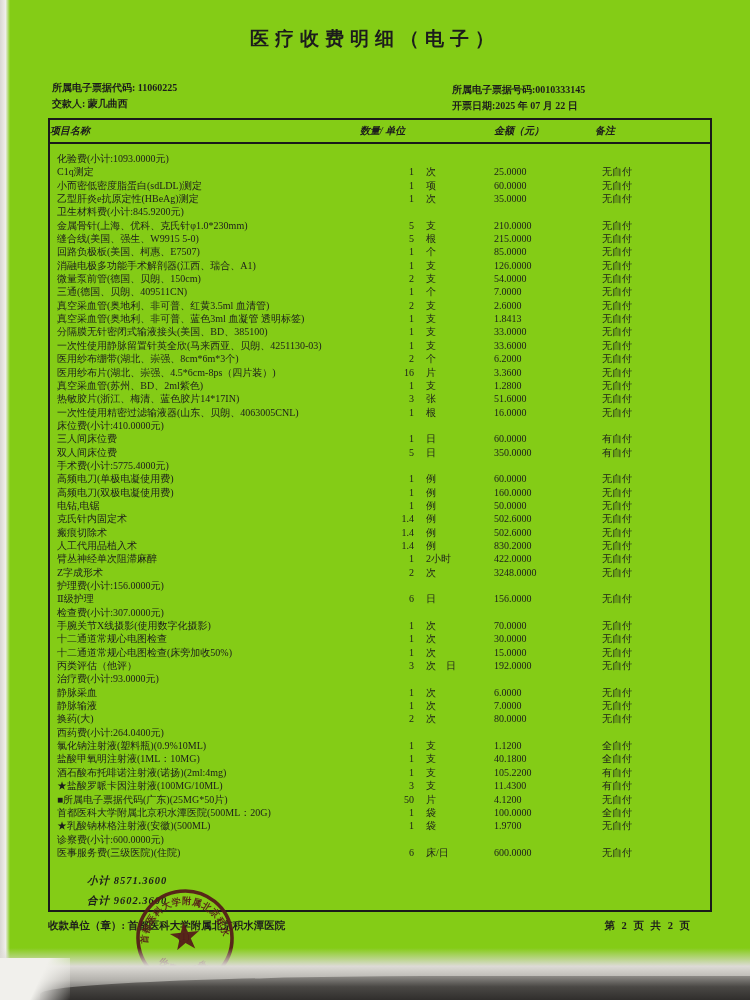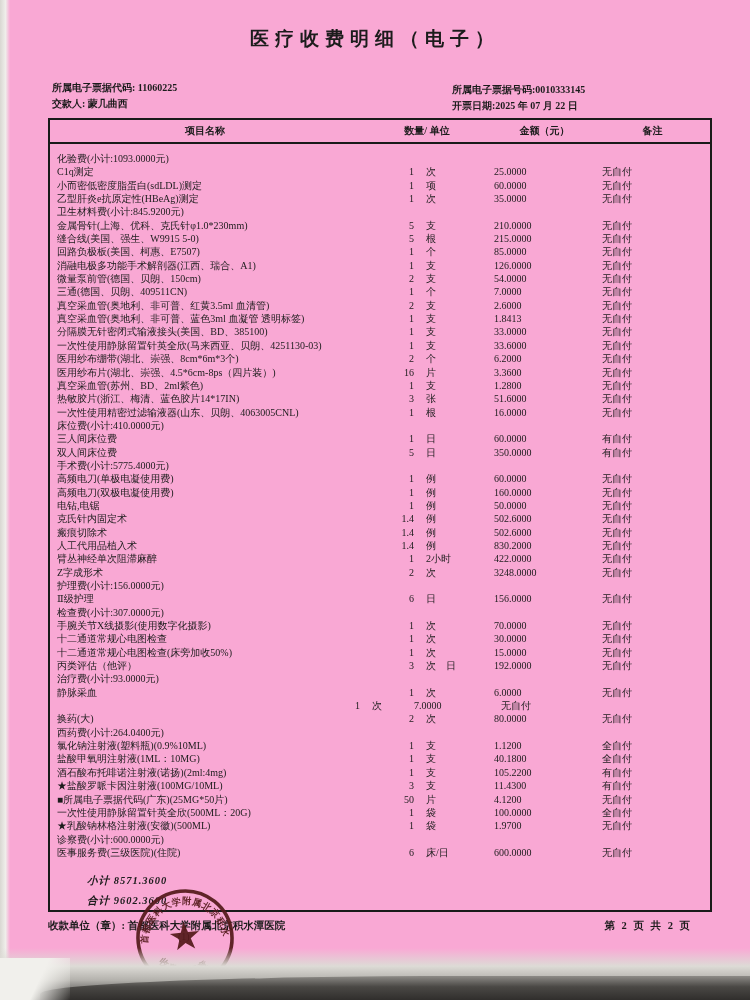--- a/index.html
+++ b/index.html
@@ -3,21 +3,21 @@
 <meta charset="utf-8">
 <style>
   html,body { margin:0; padding:0; }
   body {
     width:750px; height:1000px; position:relative; overflow:hidden;
     background:#f6f5f2;
     font-family:"Liberation Serif","DejaVu Serif",serif;
     color:#1c1c1c;
   }
   .page {
-    position:absolute; inset:0; background:#f9a8d4;
+    position:absolute; inset:0; background:#84cc16;
   }
   .page-left-edge {
     position:absolute; left:0; top:0; bottom:0; width:10px;
     background:linear-gradient(90deg,#d9d7d2 0%, #efeeea 55%, rgba(253,253,251,0) 100%);
   }
   .doc-title {
     position:absolute; top:26px; left:0; width:750px; text-align:center;
     font-size:19px; font-weight:bold; letter-spacing:6px; margin:0;
   }
   .meta { position:absolute; top:80px; left:52px; right:30px; font-size:10px; font-weight:bold; }
@@ -26,21 +26,21 @@
   
   .bill-table {
     position:absolute; left:48px; top:118px; width:664px; height:794px;
     border:2px solid #1a1a1a; box-sizing:border-box; background:transparent;
   }
   .thead {
     display:grid; grid-template-columns:310px 134px 101px 1fr;
     height:22px; align-items:center; border-bottom:2px solid #1a1a1a;
     font-size:10px; font-weight:bold;
   }
-  .thead .th { text-align:center; }
+  .thead .th { text-align:left;font-style:italic; }
   .tbody { padding-top:8px; font-size:10px; }
   .trow { display:grid; grid-template-columns:310px 54px 80px 101px 1fr; height:13.35px; line-height:13.35px; }
   .trow.cat { display:block; }
   .c-name { padding-left:7px; white-space:nowrap; }
   .c-qty  { text-align:right; white-space:nowrap; }
   .c-unit { padding-left:12px; white-space:nowrap; }
   .c-amt  { text-align:left; white-space:nowrap; }
   .c-rem  { padding-left:7px; white-space:nowrap; }
   .totals {
     position:absolute; top:751px; left:37px; font-size:10.5px; font-weight:bold;
@@ -360,20 +360,21 @@
           <div class="c-name">治疗费(小计:93.0000元)</div>
         </div>
         <div class="trow">
           <div class="c-name">静脉采血</div>
           <div class="c-qty">1</div>
           <div class="c-unit">次</div>
           <div class="c-amt">6.0000</div>
           <div class="c-rem">无自付</div>
         </div>
         <div class="trow">
+          <div class="c-name">静脉输液</div>
           <div class="c-qty">1</div>
           <div class="c-unit">次</div>
           <div class="c-amt">7.0000</div>
           <div class="c-rem">无自付</div>
         </div>
         <div class="trow">
           <div class="c-name">换药(大)</div>
           <div class="c-qty">2</div>
           <div class="c-unit">次</div>
           <div class="c-amt">80.0000</div>
@@ -411,21 +412,21 @@
           <div class="c-rem">有自付</div>
         </div>
         <div class="trow">
           <div class="c-name">■所属电子票据代码(广东)(25MG*50片)</div>
           <div class="c-qty">50</div>
           <div class="c-unit">片</div>
           <div class="c-amt">4.1200</div>
           <div class="c-rem">无自付</div>
         </div>
         <div class="trow">
-          <div class="c-name">一次性使用静脉留置针英全欣(500ML：20G)</div>
+          <div class="c-name">首都医科大学附属北京积水潭医院(500ML：20G)</div>
           <div class="c-qty">1</div>
           <div class="c-unit">袋</div>
           <div class="c-amt">100.0000</div>
           <div class="c-rem">全自付</div>
         </div>
         <div class="trow">
           <div class="c-name">★乳酸钠林格注射液(安徽)(500ML)</div>
           <div class="c-qty">1</div>
           <div class="c-unit">袋</div>
           <div class="c-amt">1.9700</div>

